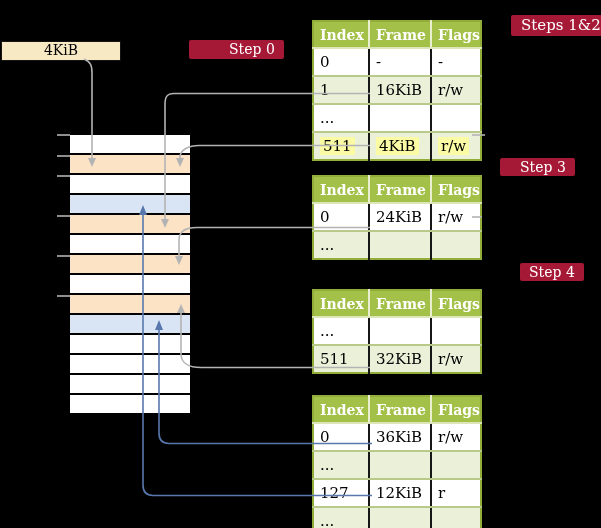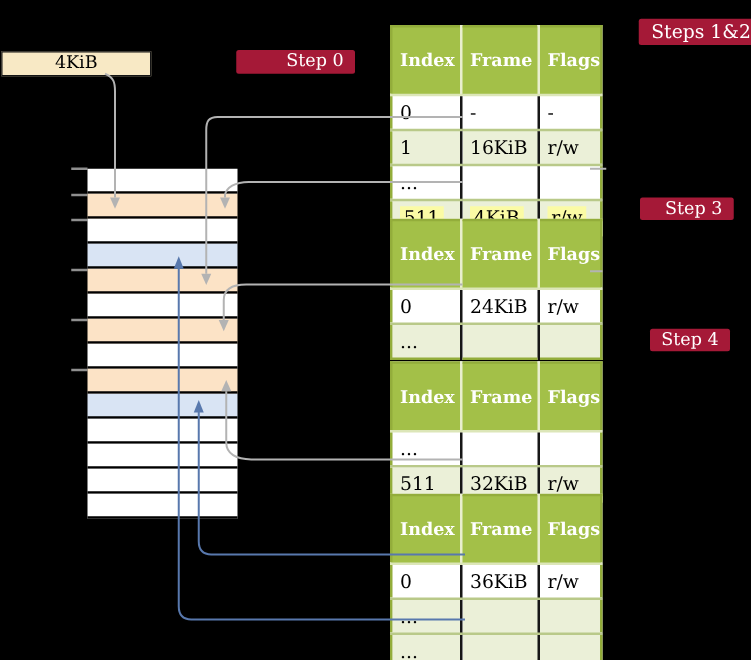--- a/index.html
+++ b/index.html
@@ -8,40 +8,40 @@
 
   
   .callout{position:absolute;left:1px;top:41px;width:118px;height:18px;background:#f8e9c5;
            border:1px solid #141414;color:#000;font-size:14px;line-height:17px;text-align:center;}
 
   
   .badge{position:absolute;background:#a51937;color:#fff;font-size:14px;height:19px;line-height:19px;
          padding:0 9px;border-radius:2px;text-align:center;box-sizing:content-box;white-space:nowrap;}
   #badge-step0{left:189px;top:40px;padding-left:40px;}
   #badge-steps12{left:511px;top:15px;height:21px;line-height:21px;font-size:15px;padding:0 10px;}
-  #badge-step3{left:512px;top:158px;height:18px;line-height:18px;padding-left:20px;}
+  #badge-step3{left:500px;top:158px;height:18px;line-height:18px;padding-left:20px;}
   #badge-step4{left:520px;top:263px;height:18px;line-height:18px;}
 
   
   .stack{position:absolute;left:70px;top:135px;width:120px;}
   .mrow{height:18px;border-bottom:2px solid #000;}
   .mrow.white{background:#ffffff;}
   .mrow.peach{background:#fce3c6;}
   .mrow.blue{background:#d9e4f4;}
 
   
   .tick{position:absolute;left:57px;width:13px;height:2px;background:#8f8f8f;}
   .tick.k0{top:134px}.tick.k1{top:155px}.tick.k2{top:175px}
   .tick.k3{top:215px}.tick.k4{top:255px}.tick.k5{top:295px}
 
   
   .ptable{position:absolute;left:312px;width:168px;border-collapse:collapse;table-layout:fixed;
           border:2px solid #93ad3b;background:#fff;}
   .ptable th{background:#a3c048;color:#fff;font-weight:bold;font-size:14px;text-align:left;
-             padding:16px 6px;height:21px;border-right:2px solid #e9efcf;border-bottom:2px solid #dce6b8;}
+             padding:2px 6px;height:21px;border-right:2px solid #e9efcf;border-bottom:2px solid #dce6b8;}
   .ptable th:last-child{border-right:none;}
   .ptable td{font-size:15px;color:#000;padding:2px 6px;height:22px;
              border-right:2px solid #161616;border-bottom:2px solid #b9c989;white-space:nowrap;overflow:hidden;}
   .ptable td:last-child{border-right:none;}
   .ptable tr:last-child td{border-bottom:none;}
   .ptable tr.white td{background:#ffffff;}
   .ptable tr.green td{background:#ebf0d8;}
   .hl{background:#fbfba5;padding:0 3px;}
   #table-1{top:20px;} #table-2{top:175px;} #table-3{top:289px;} #table-4{top:395px;}
 
@@ -199,20 +199,25 @@
         <tr class="white">
           <td>0</td>
           <td>36KiB</td>
           <td>r/w</td>
         </tr>
         <tr class="green">
           <td>...</td>
           <td></td>
           <td></td>
         </tr>
+        <tr class="white">
+          <td>127</td>
+          <td>12KiB</td>
+          <td>r</td>
+        </tr>
         <tr class="green">
           <td>...</td>
           <td></td>
           <td></td>
         </tr>
       </tbody>
   </table>
 
   <svg class="overlay" viewBox="0 0 601 528" xmlns="http://www.w3.org/2000/svg">
     <g stroke="#b3b3b3" stroke-width="1.6" fill="none">

